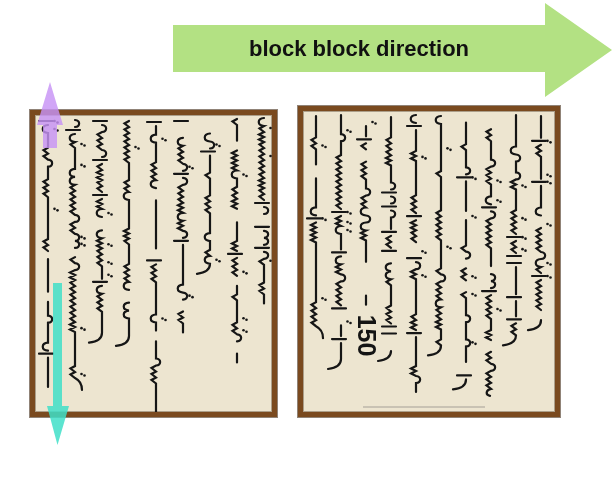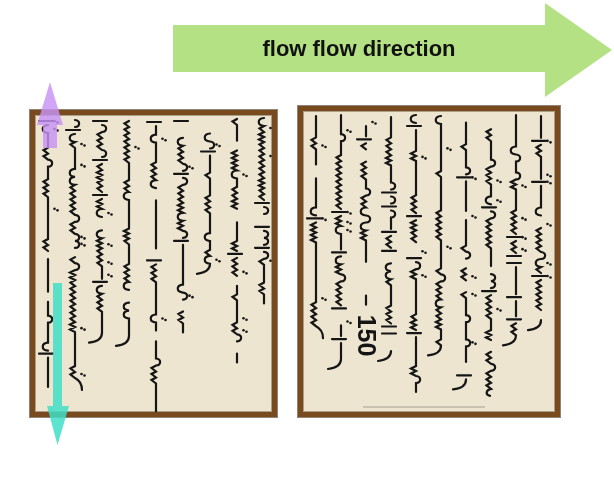--- a/index.html
+++ b/index.html
@@ -165,20 +165,20 @@
         <circle cx="244.5" cy="165.00344868935645" r="1.3" fill="#161616"></circle>
         <circle cx="247.5" cy="166.50344868935645" r="1.3" fill="#161616"></circle>
       </svg>
     <div class="shadow-line" id="shadow1" style="left: 60px; top: 295px; width: 122px;"></div>
     <div class="numeral" id="numeral1" style="left: 33px; top: 212px; width: 60px;">150</div>
   </div>
 
   <svg class="layer" width="614" height="100" viewBox="0 0 614 100">
     <polygon fill="#b3e183" points="173,25 545,25 545,3 612,50 545,97 545,72 173,72"></polygon>
   </svg>
-  <div class="arrow-label" style="left:173px;top:25px;width:372px;height:47px;">flow flow direction</div>
+  <div class="arrow-label" style="left:173px;top:25px;width:372px;height:47px;">block block direction</div>
 
   <svg class="layer" width="614" height="496" viewBox="0 0 614 496">
     <polygon fill="#c792f5" opacity="0.82" points="50,82 63,125 57,125 57,148 43,148 43,125 37,125"></polygon>
     <polygon fill="#3fdfc8" opacity="0.85" points="53,283 62,283 62,406 69,406 57.5,445 47,406 53,406"></polygon>
   </svg>
 
 </div>
 
 </body></html>

